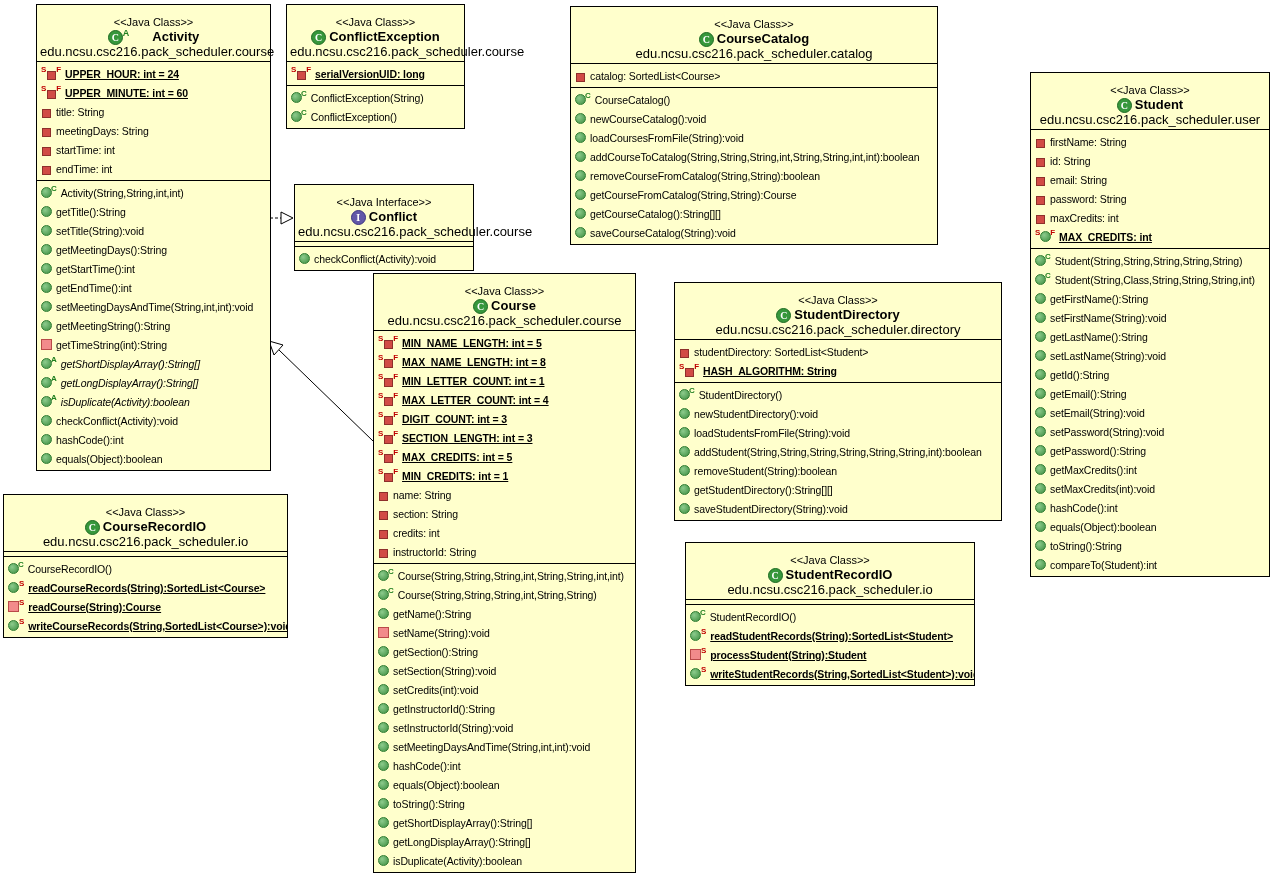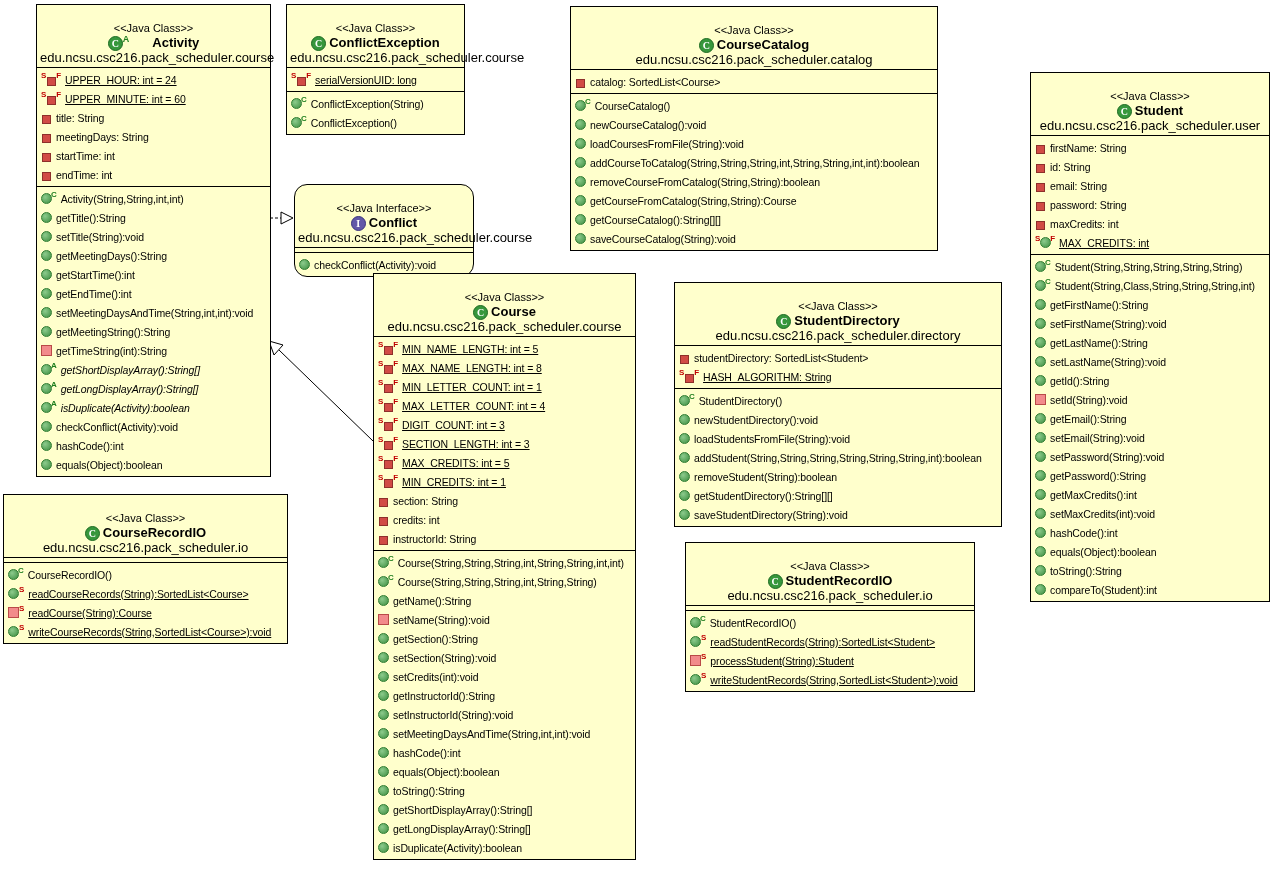--- a/index.html
+++ b/index.html
@@ -1,21 +1,21 @@
 <!DOCTYPE html>
 <html><head>
 <meta charset="utf-8">
 <style>
   html,body{margin:0;padding:0;background:#fff;}
   #canvas{position:relative;width:1271px;height:880px;background:#fff;overflow:hidden;
           font-family:"Liberation Sans",sans-serif;color:#000;}
   #relations{position:absolute;left:0;top:0;width:1271px;height:880px;pointer-events:none;}
 
   .class-box{position:absolute;background:#FFFFCC;border:1px solid #000;}
-  .hdr{border-bottom:1px solid #000;text-align:center;padding:17px 3px 3px;}
+  .hdr{border-bottom:1px solid #000;text-align:center;padding:11px 3px 3px;}
   .stereo{font-size:11px;line-height:13px;}
   .titlerow{display:flex;align-items:center;justify-content:center;gap:3px;
             font-size:13px;font-weight:bold;line-height:16px;}
   .titlerow .abs-name{margin-left:20px;}
   .cicon{display:inline-block;width:13px;height:13px;border-radius:50%;color:#fff;
          font-size:10px;font-weight:bold;line-height:13px;text-align:center;
          font-family:"Liberation Serif",serif;flex:none;}
   .cicon.class{background:#37973C;border:1px solid #1D6B22;}
   .cicon.iface{background:#6258A8;border:1px solid #3A3380;}
   .cam{color:#1E7E1E;font-size:9px;font-weight:bold;position:relative;top:-4px;margin-left:-3px;}
@@ -31,21 +31,21 @@
   .glyph{display:inline-block;flex:none;}
   .circ{width:9px;height:9px;border-radius:50%;border:1px solid #2F7D32;
         background:radial-gradient(circle at 35% 35%, #8CCB8C, #3E8E41);}
   .psq{width:9px;height:9px;background:#F28B8B;border:1px solid #B94A48;}
   .fsq{width:7px;height:7px;background:#D14B45;border:1px solid #8E2F2B;margin:3px 1px 0 1px;}
   .dec{font-size:8px;font-weight:bold;line-height:8px;position:relative;flex:none;}
   .dec.red{color:#C00000;}
   .dec.green{color:#1E7E1E;}
   .dec.pre{top:-4px;margin-right:0px;}
   .dec.post{top:-4px;margin-left:-1px;}
-  .member.u .mtext{text-decoration:underline;}
+  .member.u .mtext{text-decoration:underline;font-weight:bold;}
   .member.it .mtext{font-style:italic;}
   .mtext{display:inline-block;}
 </style>
 </head>
 <body>
 
 <div id="canvas">
   <svg id="relations" viewBox="0 0 1271 880" xmlns="http://www.w3.org/2000/svg">
       <g>
         <line x1="270" y1="218" x2="282" y2="218" stroke="#000" stroke-width="1" stroke-dasharray="3,2"></line>
@@ -234,21 +234,21 @@
         </div>
         <div class="member">
           <span class="micon">
             <span class="glyph circ"></span>
             <span class="dec green post">C</span>
           </span>
           <span class="mtext">ConflictException()</span>
         </div>
       </div>
     </div>
-    <div class="class-box" style="left: 294px; top: 184px; width: 178px; border-radius: 13px;">
+    <div class="class-box" style="left: 294px; top: 184px; width: 178px;">
       <div class="hdr">
         <div class="stereo">&lt;&lt;Java Interface&gt;&gt;</div>
         <div class="titlerow">
           <span class="cicon iface">I</span>
           <span>Conflict</span>
         </div>
         <div class="pkg">edu.ncsu.csc216.pack_scheduler.course</div>
       </div>
       <div class="sec empty"></div>
       <div class="sec">
@@ -418,26 +418,20 @@
           <span class="mtext">setLastName(String):void</span>
         </div>
         <div class="member">
           <span class="micon">
             <span class="glyph circ"></span>
           </span>
           <span class="mtext">getId():String</span>
         </div>
         <div class="member">
           <span class="micon">
-            <span class="glyph psq"></span>
-          </span>
-          <span class="mtext">setId(String):void</span>
-        </div>
-        <div class="member">
-          <span class="micon">
             <span class="glyph circ"></span>
           </span>
           <span class="mtext">getEmail():String</span>
         </div>
         <div class="member">
           <span class="micon">
             <span class="glyph circ"></span>
           </span>
           <span class="mtext">setEmail(String):void</span>
         </div>
@@ -562,20 +556,26 @@
             <span class="dec red pre">S</span>
             <span class="glyph fsq"></span>
             <span class="dec red post">F</span>
           </span>
           <span class="mtext">MIN_CREDITS: int = 1</span>
         </div>
         <div class="member">
           <span class="micon">
             <span class="glyph fsq"></span>
           </span>
+          <span class="mtext">name: String</span>
+        </div>
+        <div class="member">
+          <span class="micon">
+            <span class="glyph fsq"></span>
+          </span>
           <span class="mtext">section: String</span>
         </div>
         <div class="member">
           <span class="micon">
             <span class="glyph fsq"></span>
           </span>
           <span class="mtext">credits: int</span>
         </div>
         <div class="member">
           <span class="micon">

